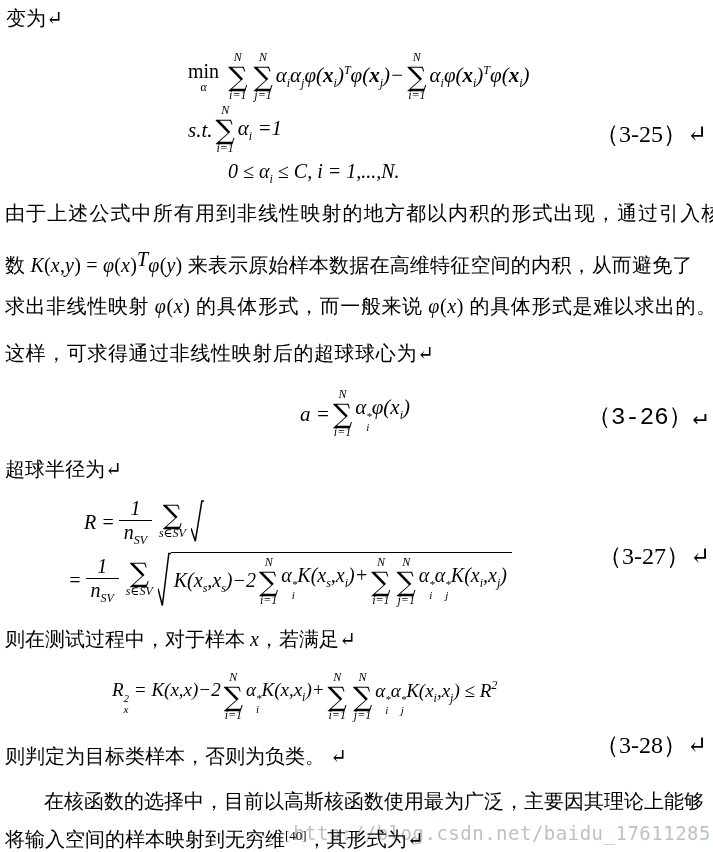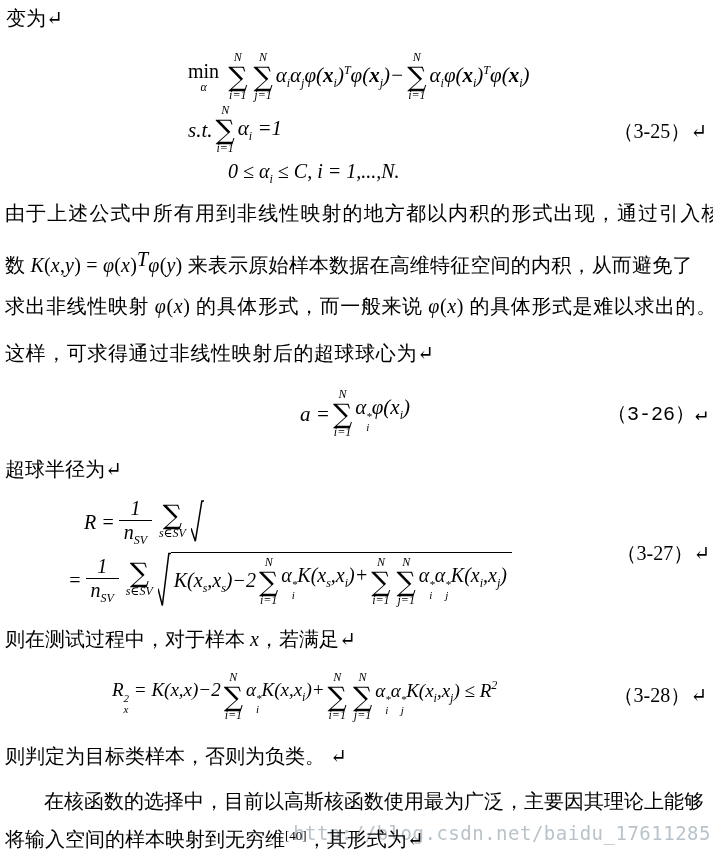--- a/index.html
+++ b/index.html
@@ -26,21 +26,21 @@
   .frac{display:inline-flex;flex-direction:column;align-items:center;line-height:1.15;margin:0 4px;flex:none;}
   .frac .num{padding:0 5px;}
   .frac .den{border-top:1.4px solid #000;padding:0 5px;text-align:center;}
   .sqrt{display:inline-flex;align-items:stretch;margin-left:2px;}
   .sqrt svg{width:13px;flex:none;display:block;height:auto;}
   .sqrt .bd{border-top:1.4px solid #000;padding:3px 5px 0 3px;display:flex;align-items:center;}
   .ss{display:inline-flex;flex-direction:column;align-items:flex-start;font-size:11px;line-height:1;
       vertical-align:-6px;font-style:italic;}
   .ss span{height:11px;}
   .st{font-style:italic;margin-right:0;}
-  .eqlabel{position:absolute;right:6px;font-size:20px;font-style:normal;z-index:2;}
+  .eqlabel{position:absolute;right:6px;font-size:24px;font-style:normal;z-index:2;}
   #intro{left:6px;top:6px;}
   #eq25{left:188px;top:48px;}
   #eq25 .r1{height:58px;}
   #eq25 .r2{height:48px;}
   #eq25 .r3{margin-left:40px;margin-top:6px;font-size:20px;}
   #lab25{top:118px;}
   #p1l1{left:5px;top:201px;letter-spacing:1.1px;}
   #p1l2{left:5px;top:247px;letter-spacing:0.2px;}
   #p1l3{left:5px;top:294px;letter-spacing:0.6px;}
   #p1l4{left:5px;top:341px;letter-spacing:0.6px;}
@@ -48,21 +48,21 @@
   #eq26 .r1{height:58px;}
   #lab26{top:400px;font-family:Liberation Mono, monospace;}
   #radius{left:5px;top:457px;}
   #eq27{left:62px;top:494px;font-size:20px;}
   #eq27 .r1{height:56px;margin-left:22px;}
   #eq27 .r2{margin-top:2px;margin-left:6px;}
   #lab27{top:540px;right:3px;}
   #test{left:5px;top:627px;}
   #eq28{left:112px;top:660px;font-size:19px;}
   #eq28 .r1{height:74px;}
-  #lab28{top:682px;}
+  #lab28{top:729px;}
   #judge{left:5px;top:744px;}
   #p2l1{left:44px;top:789px;}
   #p2l2{left:5px;top:824px;}
   #watermark{right:2px;top:822px;z-index:1;color:#b9c3ca;
              font-family:"DejaVu Sans Mono",monospace;font-size:19px;letter-spacing:0.5px;}
 </style>
 </head>
 <body>
 
 <div id="page">

